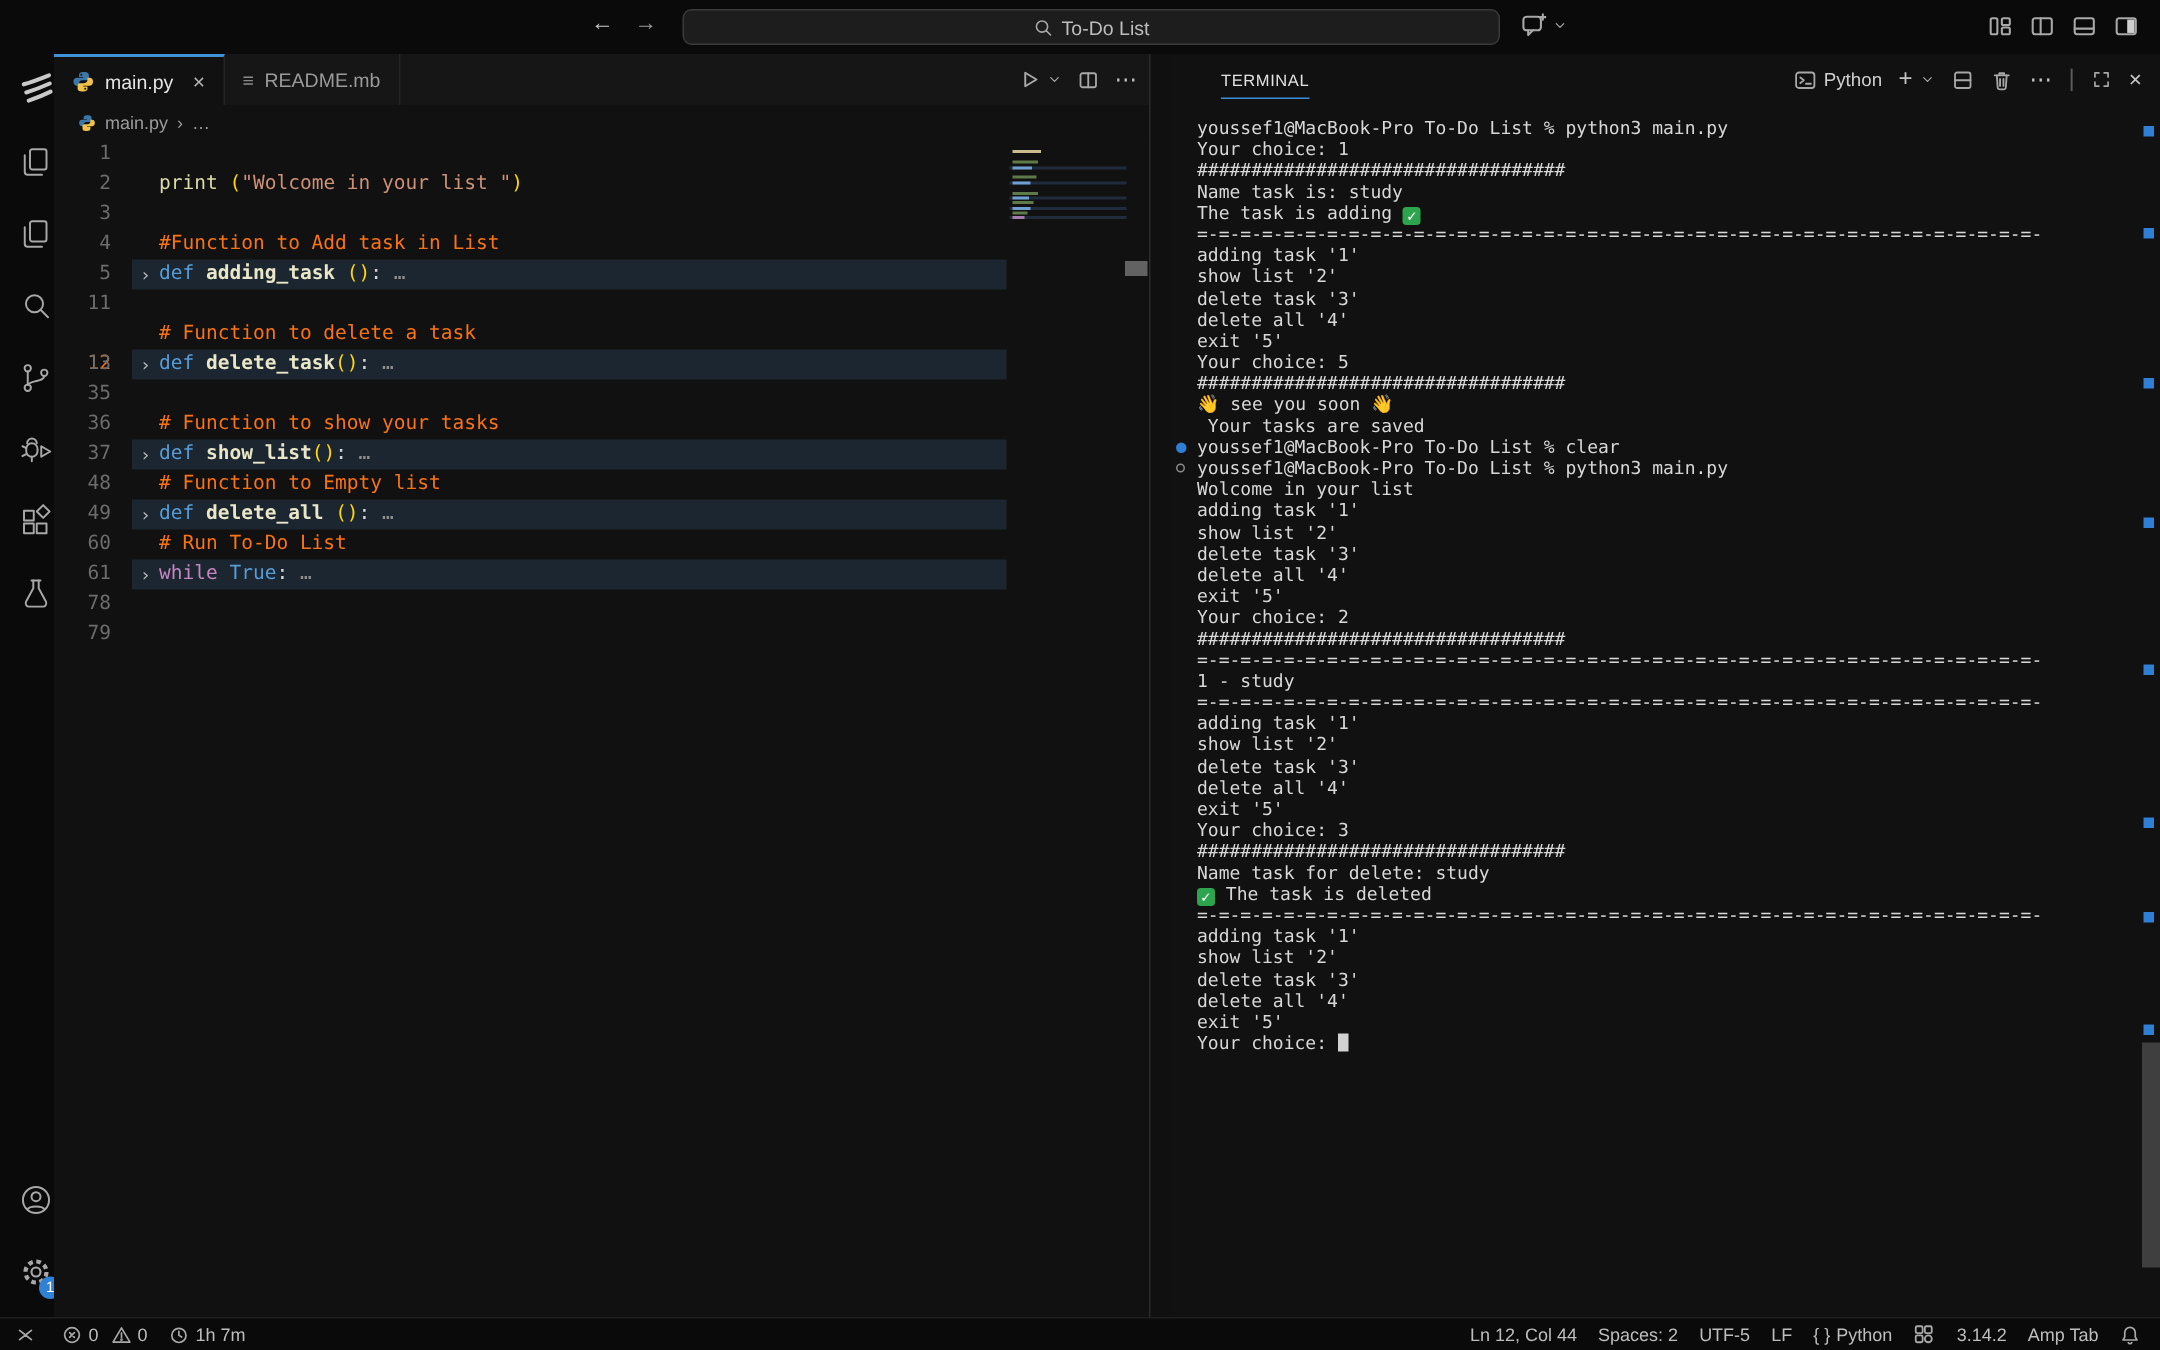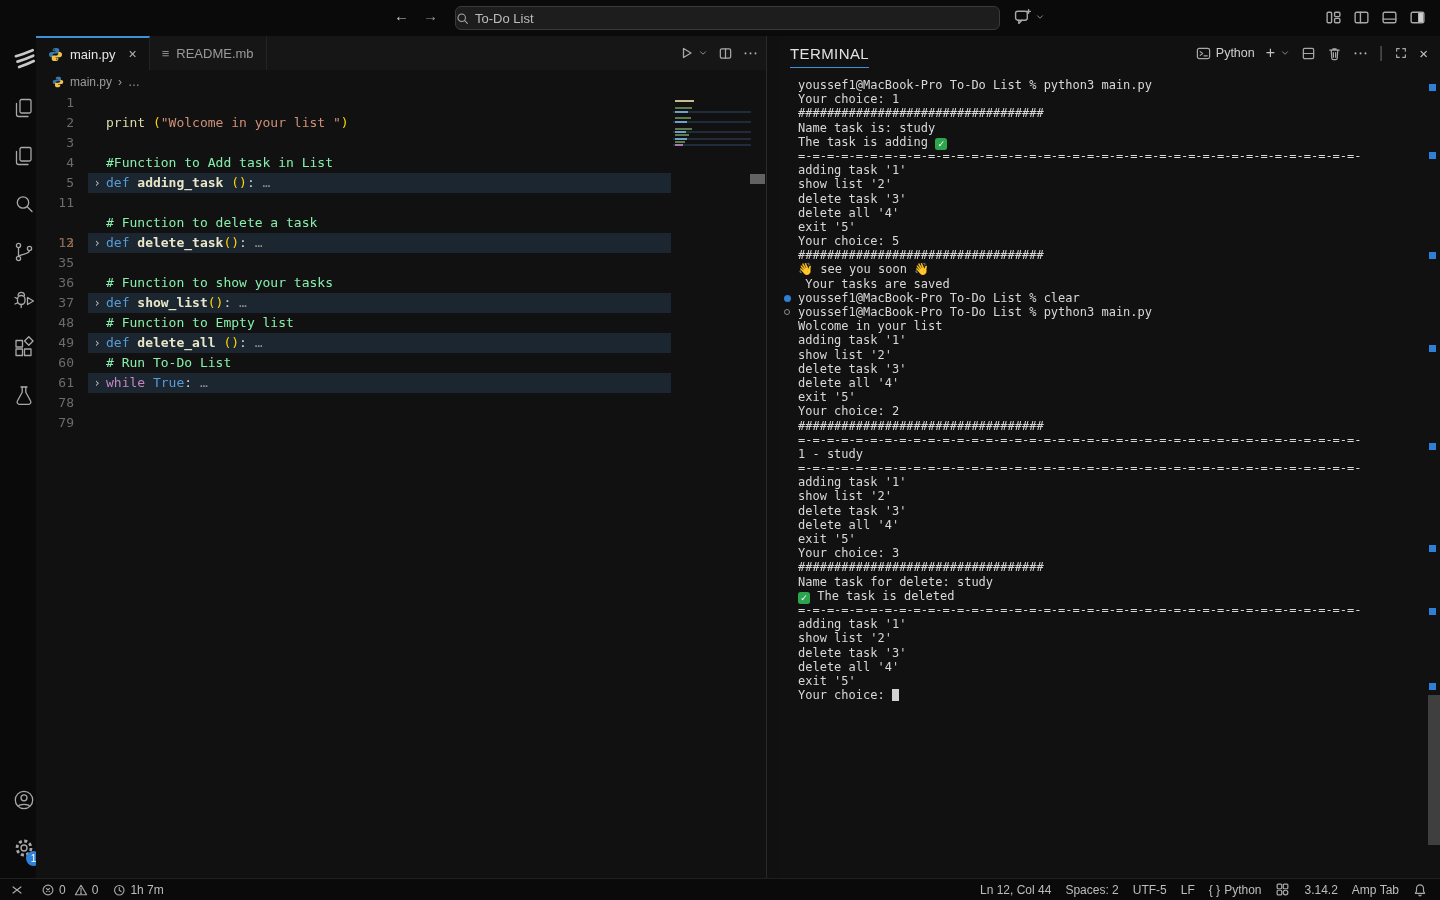--- a/index.html
+++ b/index.html
@@ -13,21 +13,21 @@
   .ic { stroke:#a8a8a8; fill:none; stroke-width:1.3; stroke-linecap:round; stroke-linejoin:round; }
 
   
   .titlebar { position:absolute; left:0; top:0; width:1440px; height:36px; background:#0a0a0a; }
   .nav-arrows { position:absolute; left:394px; top:7px; display:flex; gap:14px; font-size:15px; color:#c9c9c9; }
   .nav-arrows span { cursor:default; }
   .nav-arrows .fwd { color:#9a9a9a; }
   .searchbox {
     position:absolute; left:455px; top:6px; width:545px; height:24px;
     background:#1d1d1d; border:1px solid #3a3a3a; border-radius:6px;
-    display:flex; align-items:center; gap:6px;
+    display:flex; align-items:center; justify-content:center; gap:6px;
     color:#bdbdbd; font-size:13px;
   }
   .tb-right-a { position:absolute; left:1014px; top:8px; display:flex; align-items:center; gap:4px; }
   .tb-right { position:absolute; right:14px; top:9px; display:flex; gap:11px; }
   .tb-right .ib { width:17px; height:17px; }
 
   
   .activitybar { position:absolute; left:0; top:36px; width:48px; height:842px; background:#0a0a0a; }
   .ab-item { width:48px; height:48px; display:flex; align-items:center; justify-content:center; position:relative; }
   .ab-bottom { position:absolute; bottom:6px; left:0; }
@@ -50,33 +50,33 @@
   .code-area { position:absolute; left:0; top:57px; right:0; bottom:0; background:#111111; overflow:hidden; }
   .code-lines { font-family:"DejaVu Sans Mono", monospace; font-size:13px; line-height:20px; white-space:pre; }
   .code-line { display:flex; height:20px; }
   .ln { width:52px; text-align:right; padding-right:14px; color:#6c6c6c; flex:none; }
   .ln.on { color:#f97316;margin-top:20px; }
   .body { display:flex; flex:1; margin-right:95px; }
   .code-line.hl .body { background:rgba(56,88,124,0.30); }
   .fold { width:18px; color:#b8b8b8; font-size:12px; text-align:center; flex:none; }
   .tk-kw{color:#569cd6} .tk-kw2{color:#c586c0} .tk-fn{color:#dcdcaa}
   .tk-fn2{color:#e9e7c8; font-weight:bold} .tk-br{color:#ffd602}
-  .tk-str{color:#ce9178} .tk-cm{color:#86efac} .tk-pl{color:#d4d4d4}
+  .tk-str{color:#ce9178} .tk-cm{color:#f97316} .tk-pl{color:#d4d4d4}
   .tk-el{color:#8f8f8f} .tk-const{color:#569cd6}
 
   .minimap { position:absolute; left:637px; top:4px; width:78px; }
   .mm-row { height:2px; margin-bottom:1.4px; position:relative; }
   .mm-row.mm-hl { background:rgba(70,110,160,0.30); }
   .mm-bar { position:absolute; left:2px; top:0; height:2px; display:block; }
   .ed-thumb { position:absolute; left:714px; top:81px; width:15px; height:10px; background:#8f8f8f; opacity:.65; }
 
   
   .panel { position:absolute; left:780px; top:36px; width:660px; height:842px; background:#111111; }
   .panel-header { position:absolute; left:0; top:0; width:100%; height:34px; display:flex; align-items:center; }
-  .panel-title { margin-left:10px; font-size:15px; letter-spacing:.4px; color:#e2e2e2;
+  .panel-title { margin-left:34px; font-size:11px; letter-spacing:.4px; color:#e2e2e2;
     border-bottom:1.5px solid #3f8fd9; padding-bottom:5px; padding-top:7px; }
   .panel-actions { position:absolute; right:12px; top:0; height:34px; display:flex; align-items:center; gap:11px; color:#c4c4c4; }
   .pa-profile { display:flex; align-items:center; gap:5px; font-size:12.5px; color:#cfcfcf; }
   .pa-sep { color:#5a5a5a; }
   .pa-x { font-size:15px; }
 
   .term { position:absolute; left:0; top:42px; width:648px; bottom:0; overflow:hidden;
     font-family:"DejaVu Sans Mono", monospace; font-size:12px; line-height:14.2px; color:#d8d8d8; white-space:pre; }
   .t-line { position:relative; padding-left:18px; height:14.2px; }
   .deco { position:absolute; left:4px; top:4px; width:7px; height:7px; border-radius:50%; }

